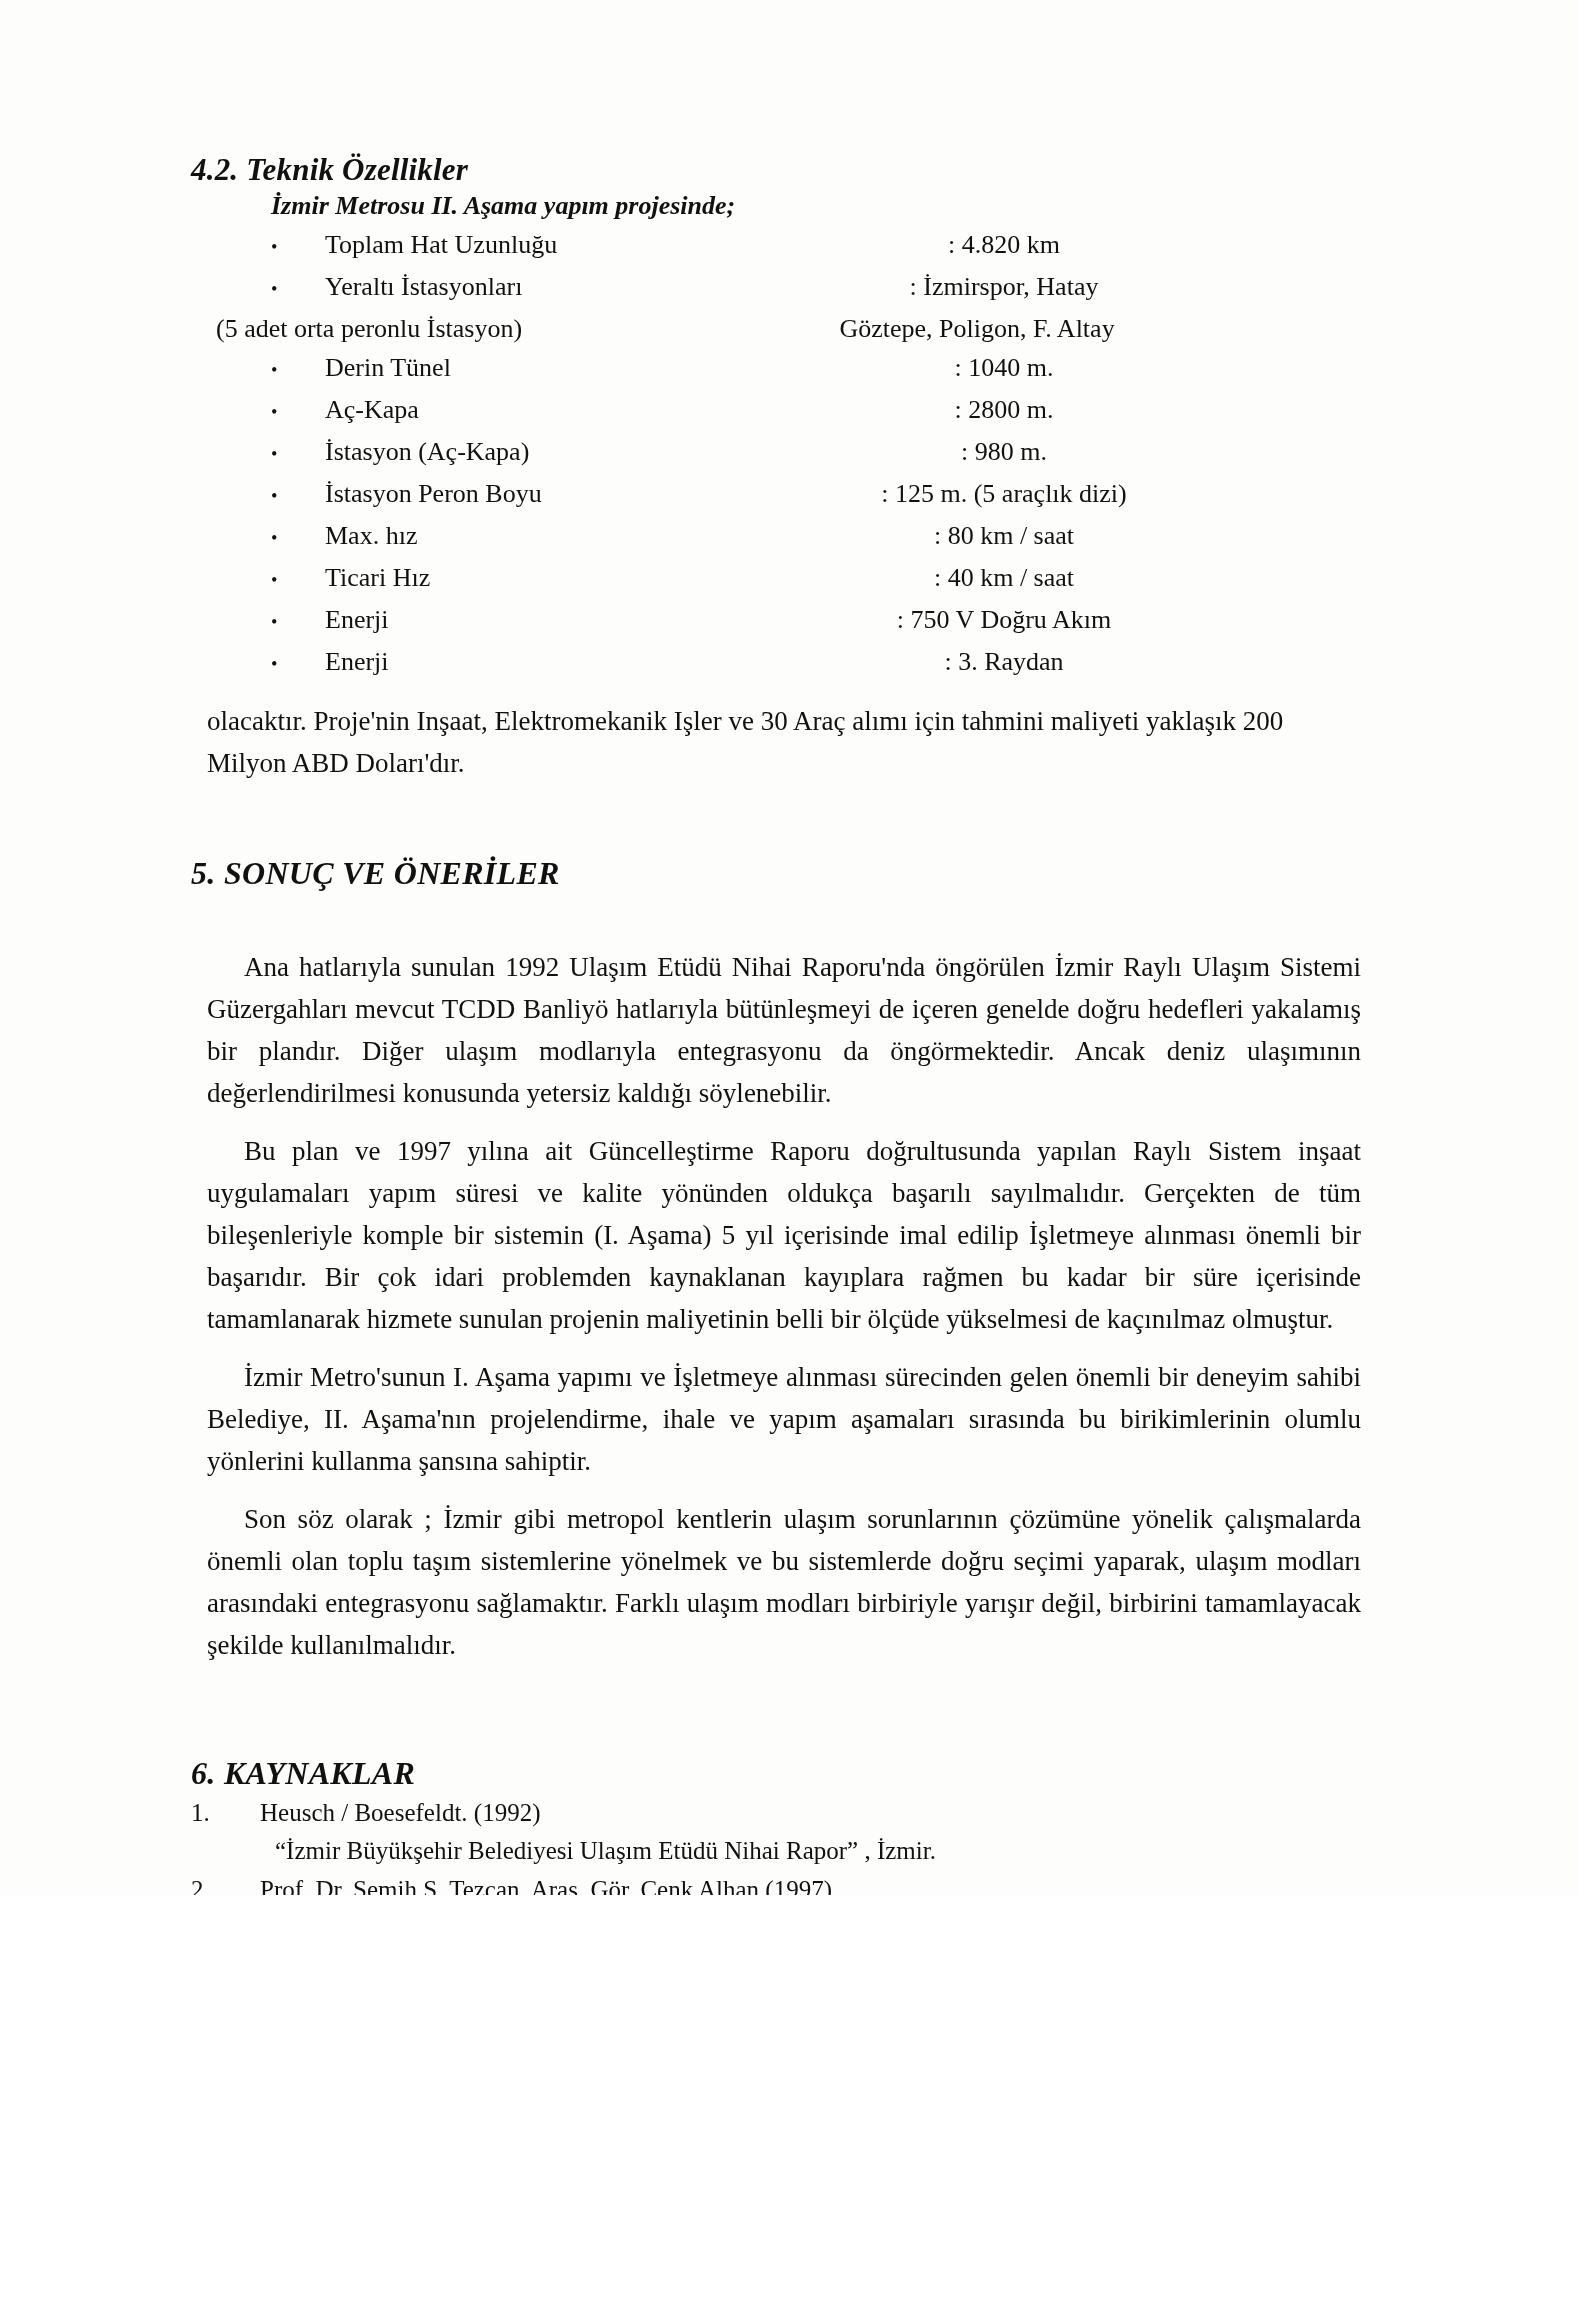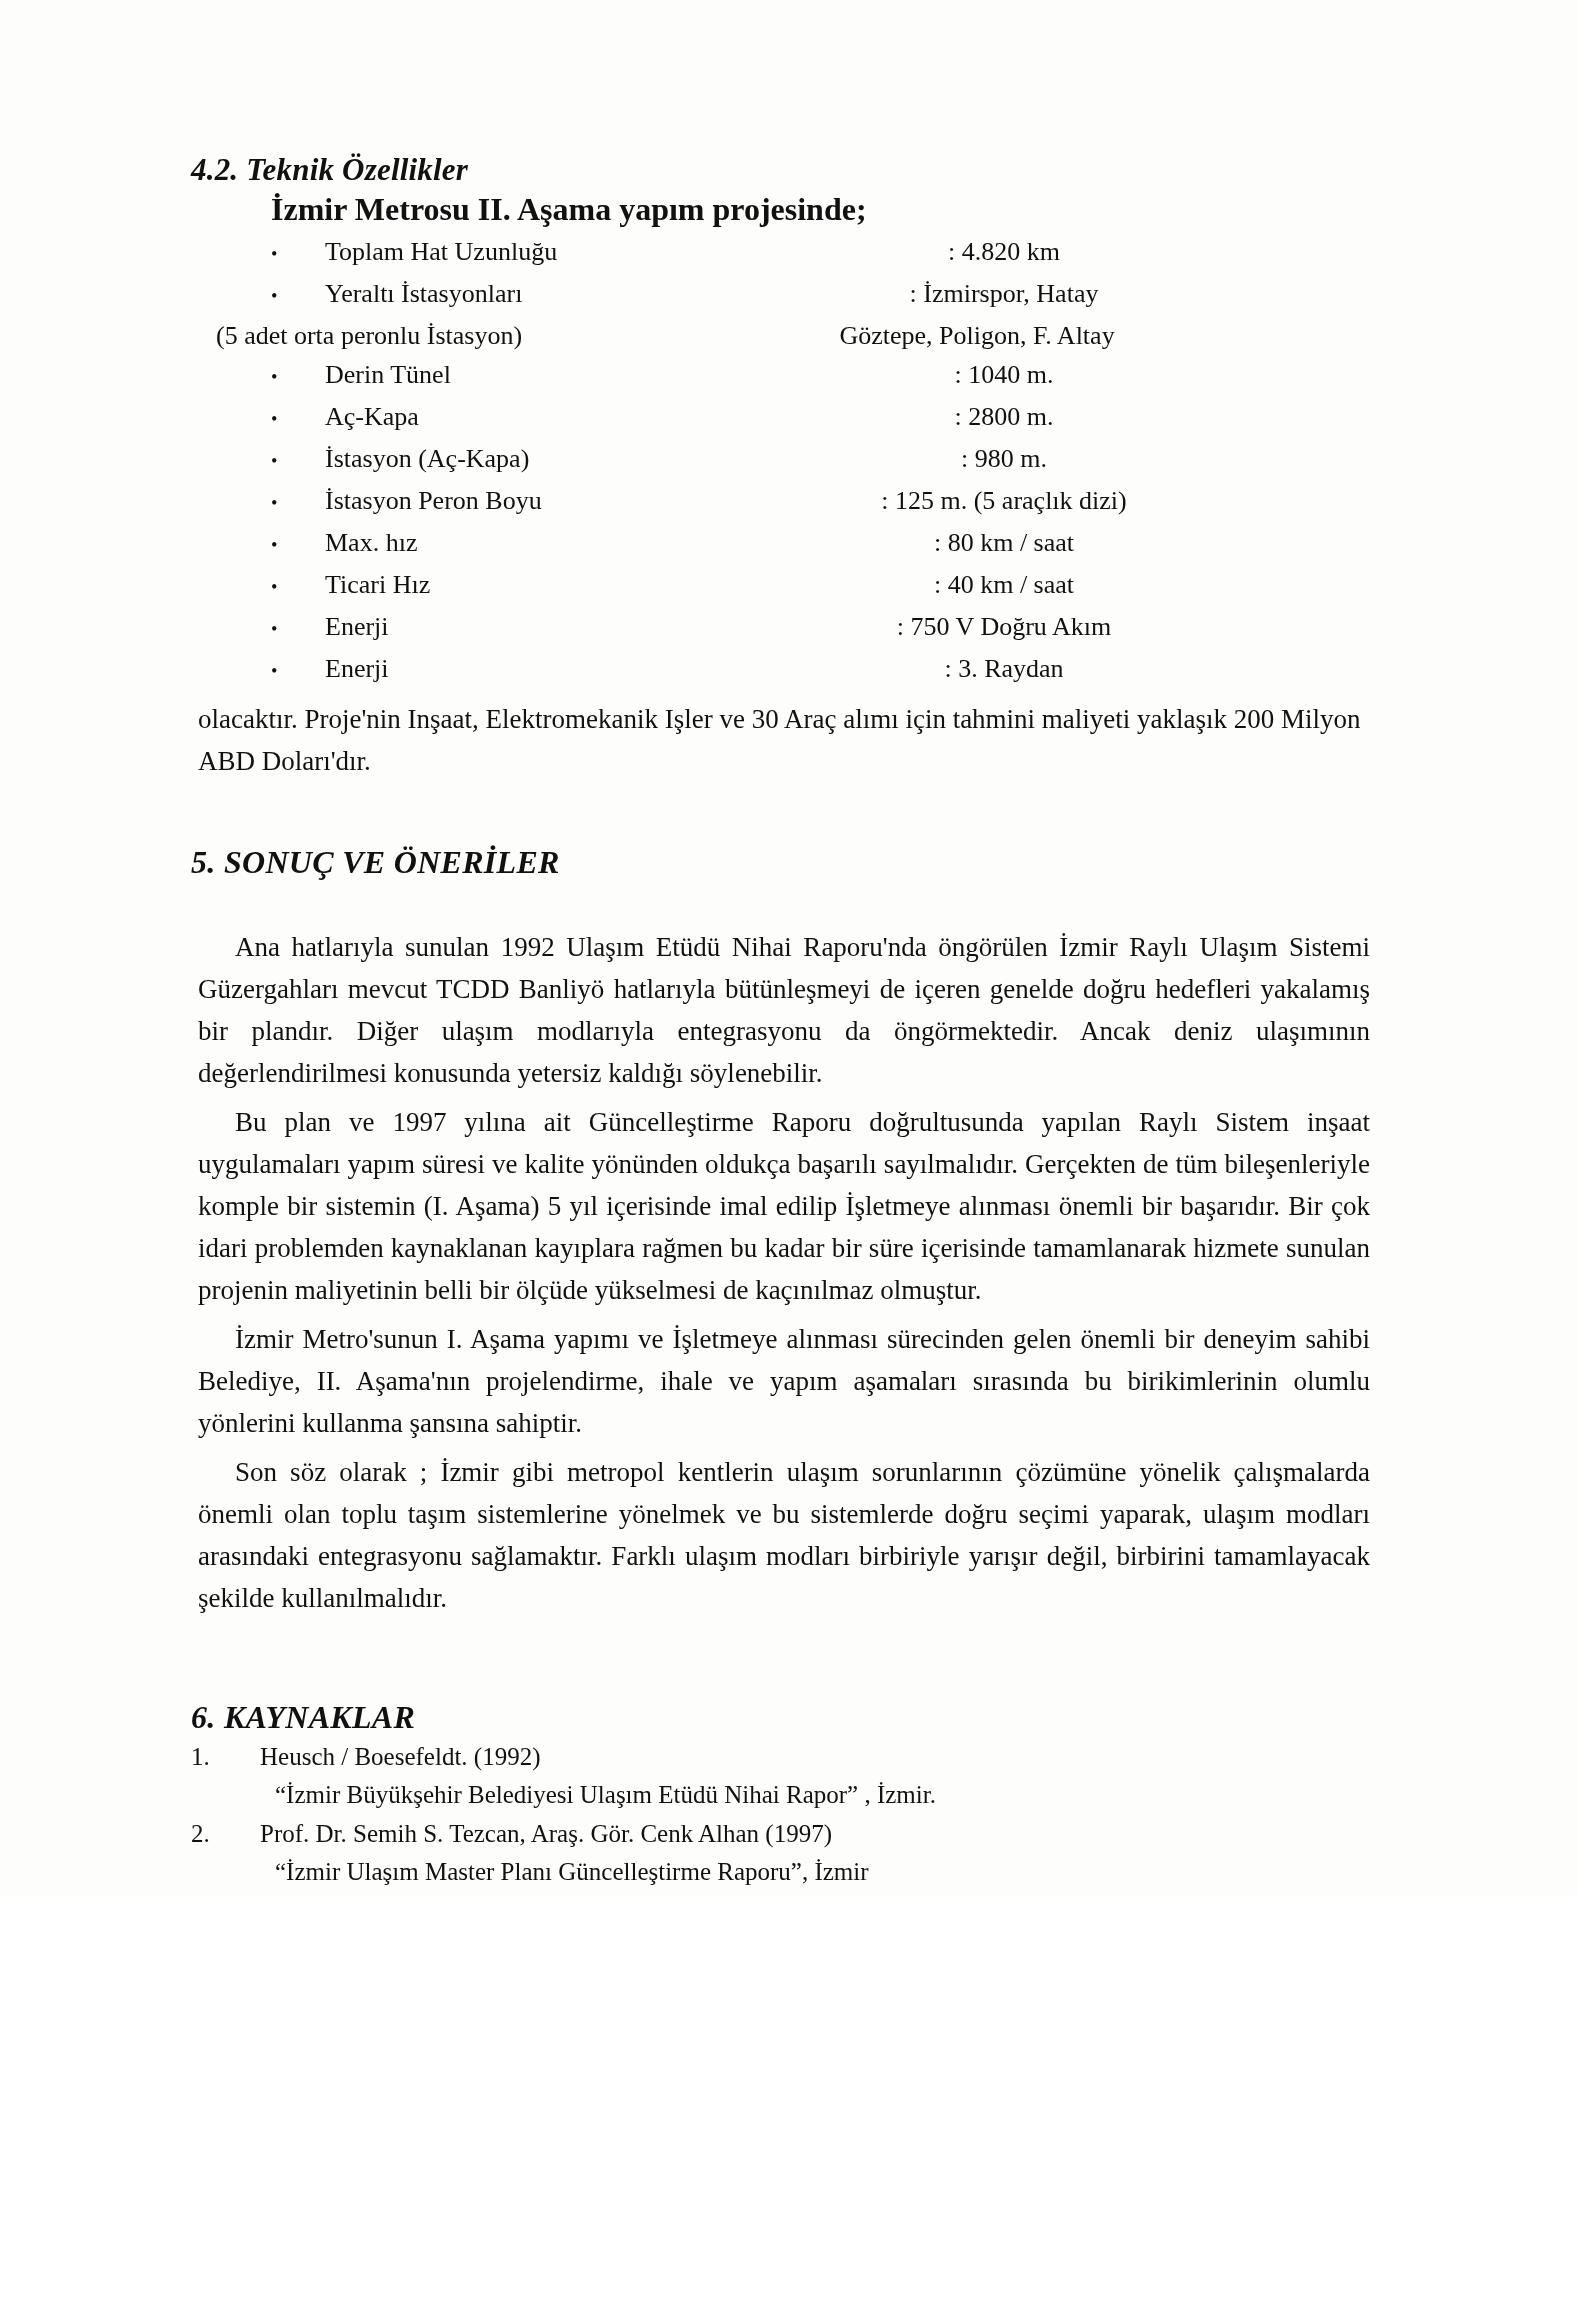--- a/index.html
+++ b/index.html
@@ -25,22 +25,23 @@
 
   
   .h-sub {
     font-size: 31px;
     font-weight: bold;
     font-style: italic;
     letter-spacing: 0.2px;
     margin: 0 0 3.3px 0;
   }
   .h-subsub {
-    font-size: 32px;
+    font-size: 26px;
     font-weight: bold;
+    font-style: italic;
     margin: 0 0 1.7px 80px;
   }
   .h-main {
     font-size: 32px;
     font-weight: bold;
     font-style: italic;
     margin: 0;
     letter-spacing: 0.3px;
   }
 
@@ -83,21 +84,21 @@
   }
   .spec-cont .val {
     padding-left: 18.4px;
   }
 
   
   .para {
     font-size: 27px;
     line-height: 42px;
     text-align: justify;
-    margin: 7px;
+    margin: 16px;
     hyphens: none;
   }
   .para.indent {
     text-indent: 37px;
   }
   .para.tail {
     text-align: left;
   }
   .gap-sm { height: 18.4px; }
   .gap-md { height: 38px; }

